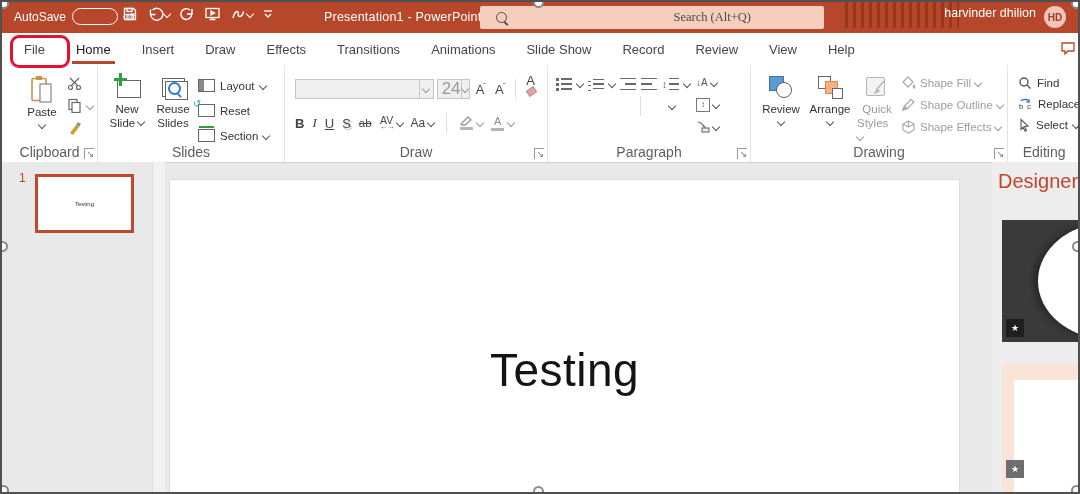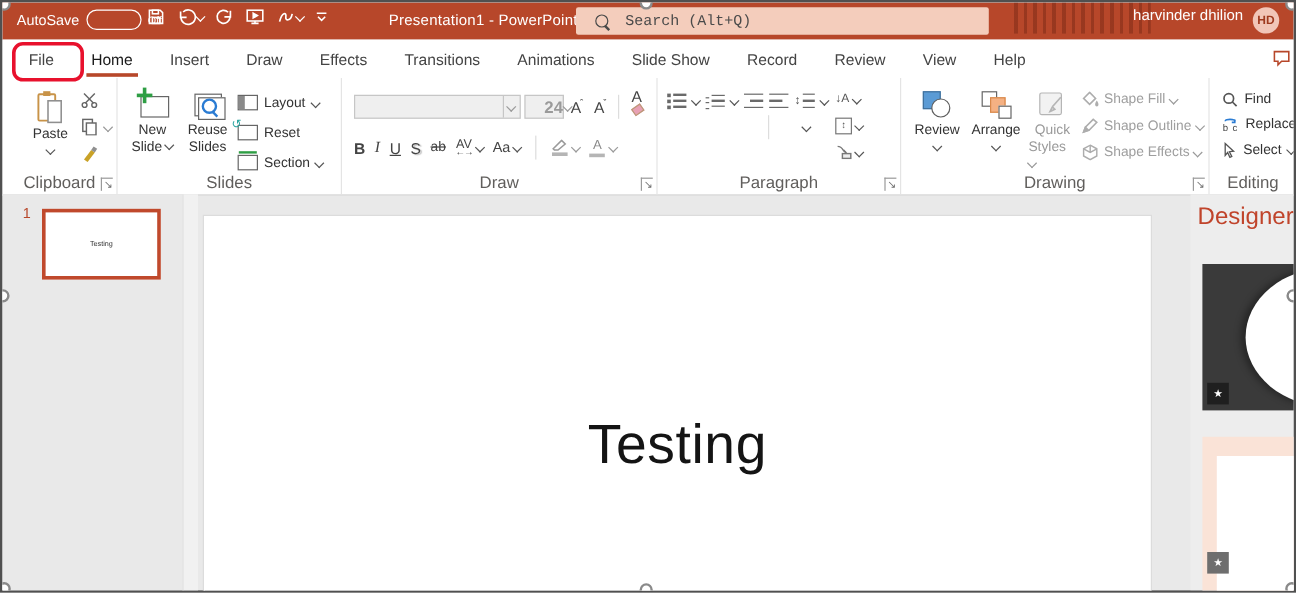--- a/index.html
+++ b/index.html
@@ -9,21 +9,21 @@
   .titlebar{position:absolute;left:0;top:0;width:100%;height:31px;background:#B7472A;color:#fff;}
   .autosave{position:absolute;left:12px;top:6px;display:flex;align-items:center;gap:6px;font-size:12px;}
   .pill{width:36px;height:15px;border:1px solid #fff;border-radius:9px;display:flex;align-items:center;gap:4px;padding:0 4px;}
   .pill .dot{width:7px;height:7px;border-radius:50%;background:#fff;}
   .pill .st{font-size:9px;margin-left:42px;}
   .qat{position:absolute;left:120px;top:4px;display:flex;align-items:center;gap:9px;}
   .qbtn{display:flex;align-items:center;}
   .tb-title{position:absolute;left:322px;top:8px;font-size:12.5px;letter-spacing:.2px;}
   .searchbox{position:absolute;left:478px;top:4px;width:344px;height:23px;background:#F4CDBC;border-radius:2px;
              display:flex;align-items:center;padding:0 0 0 16px;box-sizing:border-box;gap:12px;}
-  .searchbox input{background:transparent;border:none;outline:none;font-size:12.5px;color:#701a75;width:230px;font-family:Liberation Mono, monospace;}
+  .searchbox input{background:transparent;border:none;outline:none;font-size:12.5px;color:#701a75;width:230px;font-family:Liberation Serif, serif;text-align:right;}
   .searchbox input::placeholder{color:#4a4a4a;opacity:1;}
   .mag{width:9px;height:9px;border:1.6px solid #4a4a4a;border-radius:50%;position:relative;flex:none;}
   .mag::after{content:"";position:absolute;width:1.6px;height:5px;background:#4a4a4a;left:8px;top:8px;transform:rotate(-45deg);}
   .stripes{position:absolute;left:843px;top:0;width:114px;height:26px;
            background:repeating-linear-gradient(90deg,rgba(60,10,0,.25) 0 3px,transparent 3px 8px);}
   .userchip{position:absolute;right:12px;top:4px;display:flex;align-items:flex-start;gap:8px;}
   .username{font-size:12.5px;}
   .avatar{width:22px;height:22px;border-radius:50%;background:#F1C6B8;color:#9E3A1F;font-size:10px;font-weight:bold;
           display:flex;align-items:center;justify-content:center;}
   
@@ -64,21 +64,21 @@
   .mini-ic{width:15px;height:11px;border:1.2px solid #666;background:#fff;position:relative;flex:none;}
   .mini-ic.layout::before{content:"";position:absolute;left:0;top:0;width:5px;height:100%;background:#8a8a8a;}
   .mini-ic.reset::before{content:"↺";position:absolute;left:-6px;top:-7px;color:#2BA5A0;font-size:10px;}
   .mini-ic.section::before{content:"";position:absolute;left:0;top:-4px;width:100%;height:2px;background:#2E9E44;}
   
   .g-font{width:263px;padding:8px 0 0 10px;box-sizing:border-box;}
   .frow1{display:flex;align-items:center;gap:3px;}
   .combo{height:20px;background:#EFEFEF;border:1px solid #C6C6C6;display:flex;align-items:center;box-sizing:border-box;}
   .combo .cchv{margin-left:auto;border-left:1px solid #C6C6C6;height:100%;width:13px;display:flex;align-items:center;justify-content:center;}
   .fname{width:146px;}
-  .fsize{width:33px;font-size:14px;color:#9a9a9a;padding-left:16px;font-weight:bold;}
+  .fsize{width:33px;font-size:17px;color:#9a9a9a;padding-left:4px;}
   .fbtn{font-size:13px;color:#444;padding:0 3px;position:relative;}
   .caret{font-size:8px;color:#444;vertical-align:6px;margin-left:-1px;}
   .eraser{display:inline-block;width:7px;height:5px;background:#E8A0B4;transform:rotate(-35deg);margin-left:1px;vertical-align:6px;border:1px solid #b97;}
   .frow2{display:flex;align-items:center;gap:8px;margin-top:9px;font-size:13px;color:#444;}
   .ul-icon{display:inline-flex;flex-direction:column;align-items:center;gap:1px;}
   .ul-icon .bar{width:13px;height:3px;background:#B5B5B5;}
   .avspc{display:inline-flex;flex-direction:column;align-items:center;font-size:10.5px;line-height:.8;color:#444;}
   .avspc .arr{font-size:8px;letter-spacing:-1px;}
   
   .g-par{width:203px;display:flex;padding:8px 0 0 8px;box-sizing:border-box;gap:6px;}

